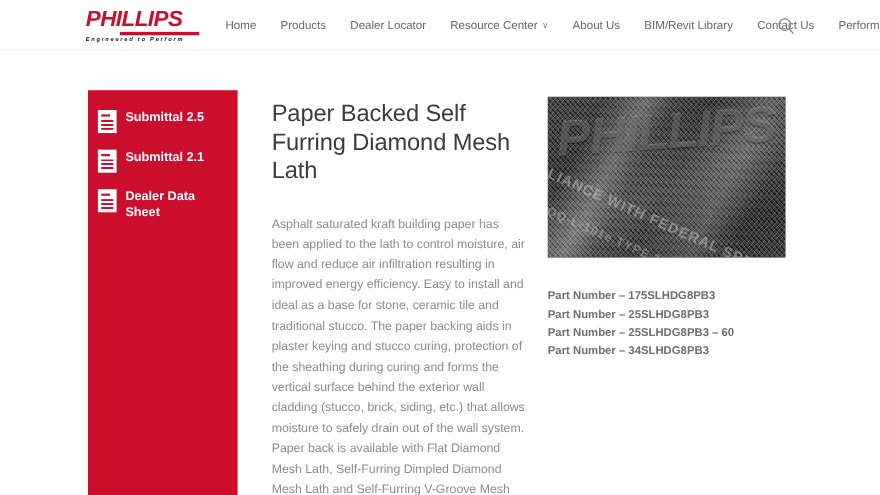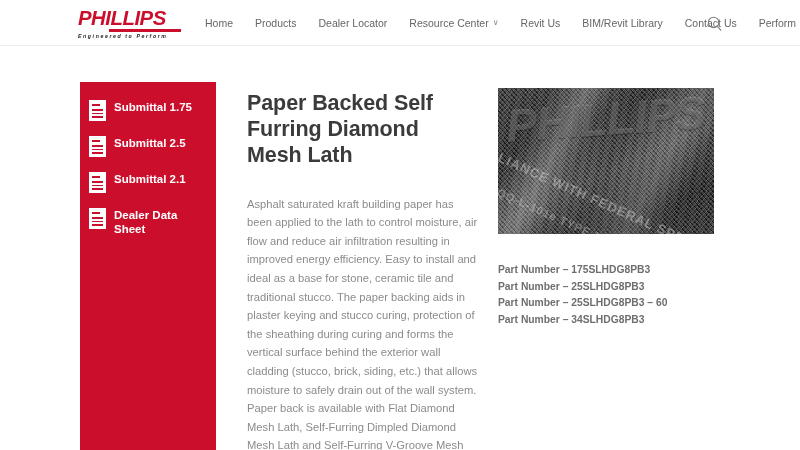--- a/index.html
+++ b/index.html
@@ -142,21 +142,21 @@
   }
 
   
   .main {
     position: absolute;
     left: 247px; top: 44px;
     width: 232px;
   }
   .page-title {
     font-size: 21.5px;
-    font-weight: bold;
+    font-weight: normal;
     color: #3b3b3b;
     line-height: 1.22;
     letter-spacing: -0.1px;
   }
   .body-copy {
     margin-top: 26px;
     font-size: 11.2px;
     color: #8b8b8b;
     line-height: 1.66;
   }
@@ -266,21 +266,21 @@
       <span>Products</span>
     </div>
     <div class="nav-item">
       <span>Dealer Locator</span>
     </div>
     <div class="nav-item">
       <span>Resource Center</span>
       <span class="chev">∨</span>
     </div>
     <div class="nav-item">
-      <span>Revit Us</span>
+      <span>About Us</span>
     </div>
     <div class="nav-item">
       <span>BIM/Revit Library</span>
     </div>
     <div class="nav-item">
       <span>Contact Us</span>
     </div>
     <div class="nav-item">
       <span>Perform</span>
     </div>
@@ -291,26 +291,20 @@
       <circle cx="7.6" cy="7.4" r="5.2" fill="none" stroke="#7d7d7d" stroke-width="1.1"></circle>
       <line x1="11.4" y1="11.3" x2="15.2" y2="15.6" stroke="#7d7d7d" stroke-width="1.1"></line>
     </svg>
   </div>
 </div>
 
 <div class="page">
 
   <aside class="sidebar">
 
-    <div class="side-item">
-      <span class="doc-icon">
-          <span class="doc-lines"></span>
-        </span>
-      <span class="side-label">Submittal 1.75</span>
-    </div>
 
     <div class="side-item">
       <span class="doc-icon">
           <span class="doc-lines"></span>
         </span>
       <span class="side-label">Submittal 2.5</span>
     </div>
 
 
     <div class="side-item">

